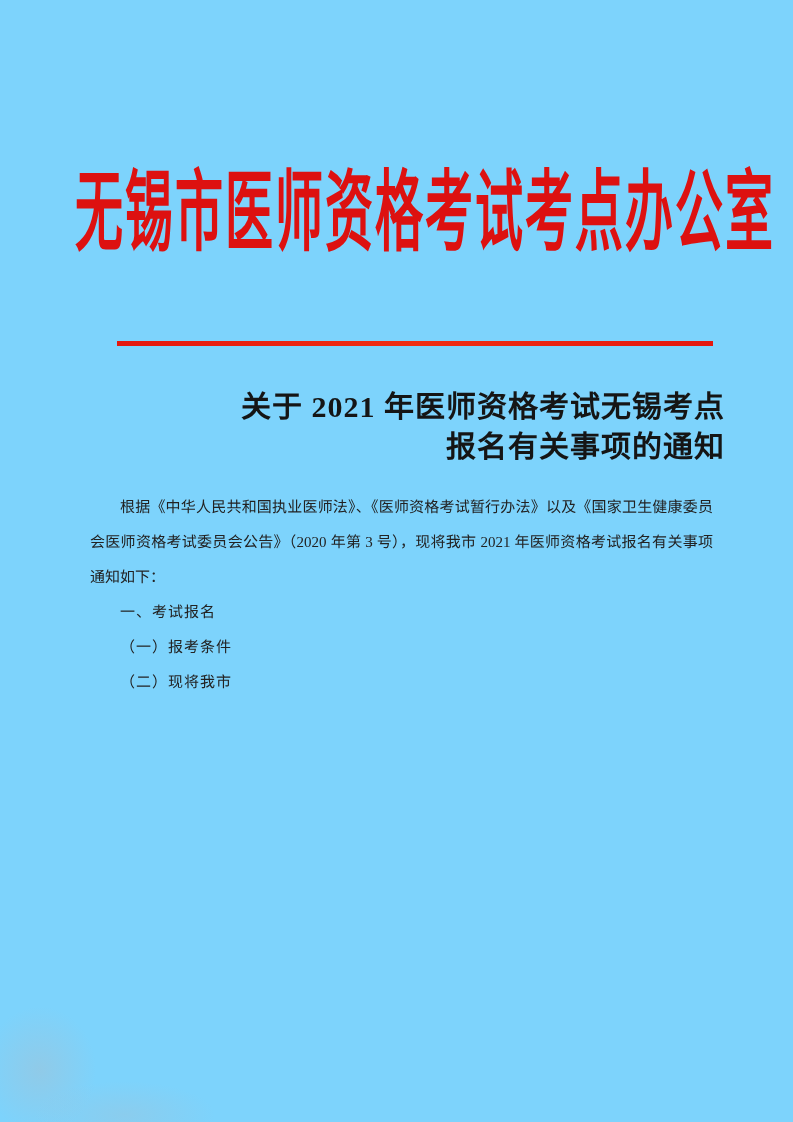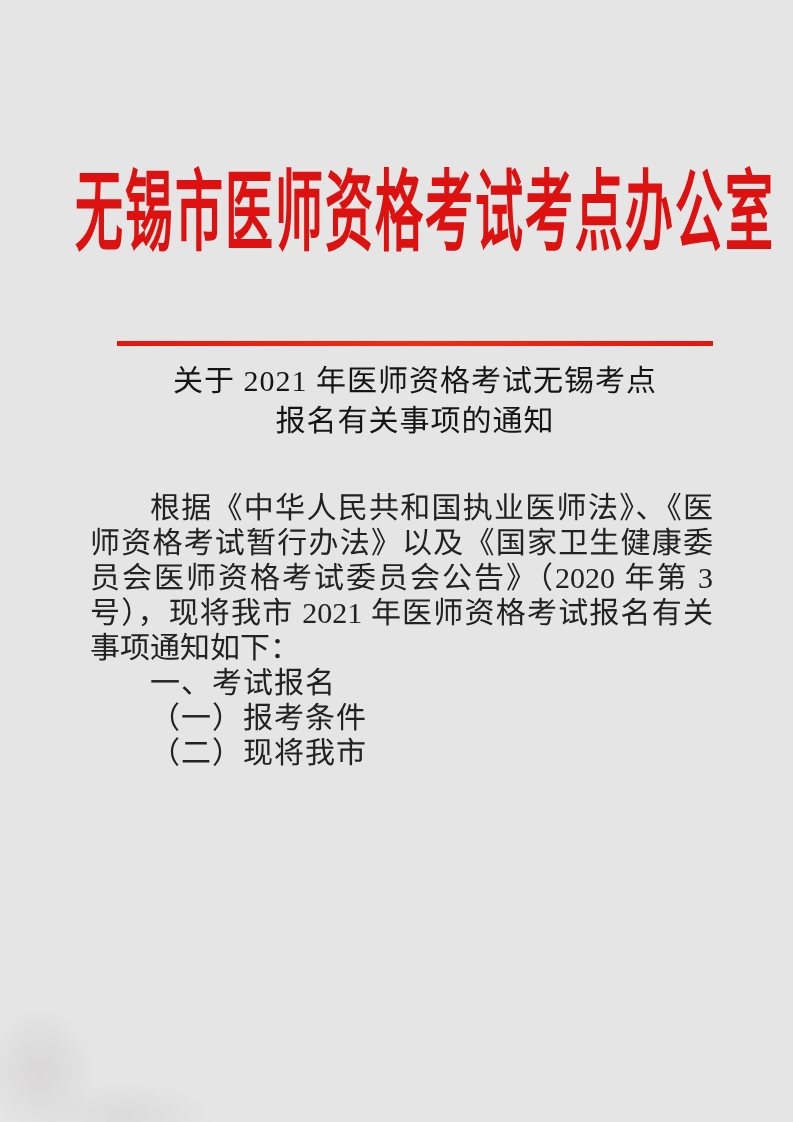--- a/index.html
+++ b/index.html
@@ -4,21 +4,21 @@
 <style>
   html, body {
     margin: 0;
     padding: 0;
     background: #ffffff;
   }
   .page {
     position: relative;
     width: 793px;
     height: 1122px;
-    background: #e5e5e5;
+    background: #7dd3fc;
     overflow: hidden;
     font-family: "Liberation Serif", "DejaVu Serif", serif;
     color: #1d1d1d;
   }
   
   .letterhead {
     position: absolute;
     top: 169px;
     left: 75px;
     width: 680px;
@@ -35,36 +35,36 @@
   .red-rule {
     position: absolute;
     top: 341px;
     left: 117px;
     width: 596px;
     height: 5px;
     background: linear-gradient(90deg, #e4170e, #f02d12 50%, #e4170e);
   }
   .doc-title {
     position: absolute;
-    top: 361px;
+    top: 387px;
     left: 105px;
     width: 620px;
-    text-align: center;
+    text-align: right;
     font-size: 30px;
-    font-weight: normal;
+    font-weight: bold;
     line-height: 40px;
     letter-spacing: 1px;
     color: #151515;
   }
   .body-text {
     position: absolute;
     top: 490px;
     left: 90px;
     width: 623px;
-    font-size: 30px;
+    font-size: 15px;
     line-height: 35px;
     text-align: justify;
     color: #222222;
   }
   .body-text p {
     margin: 0;
     text-indent: 2em;
   }
   .heading-main {
     font-weight: normal;

